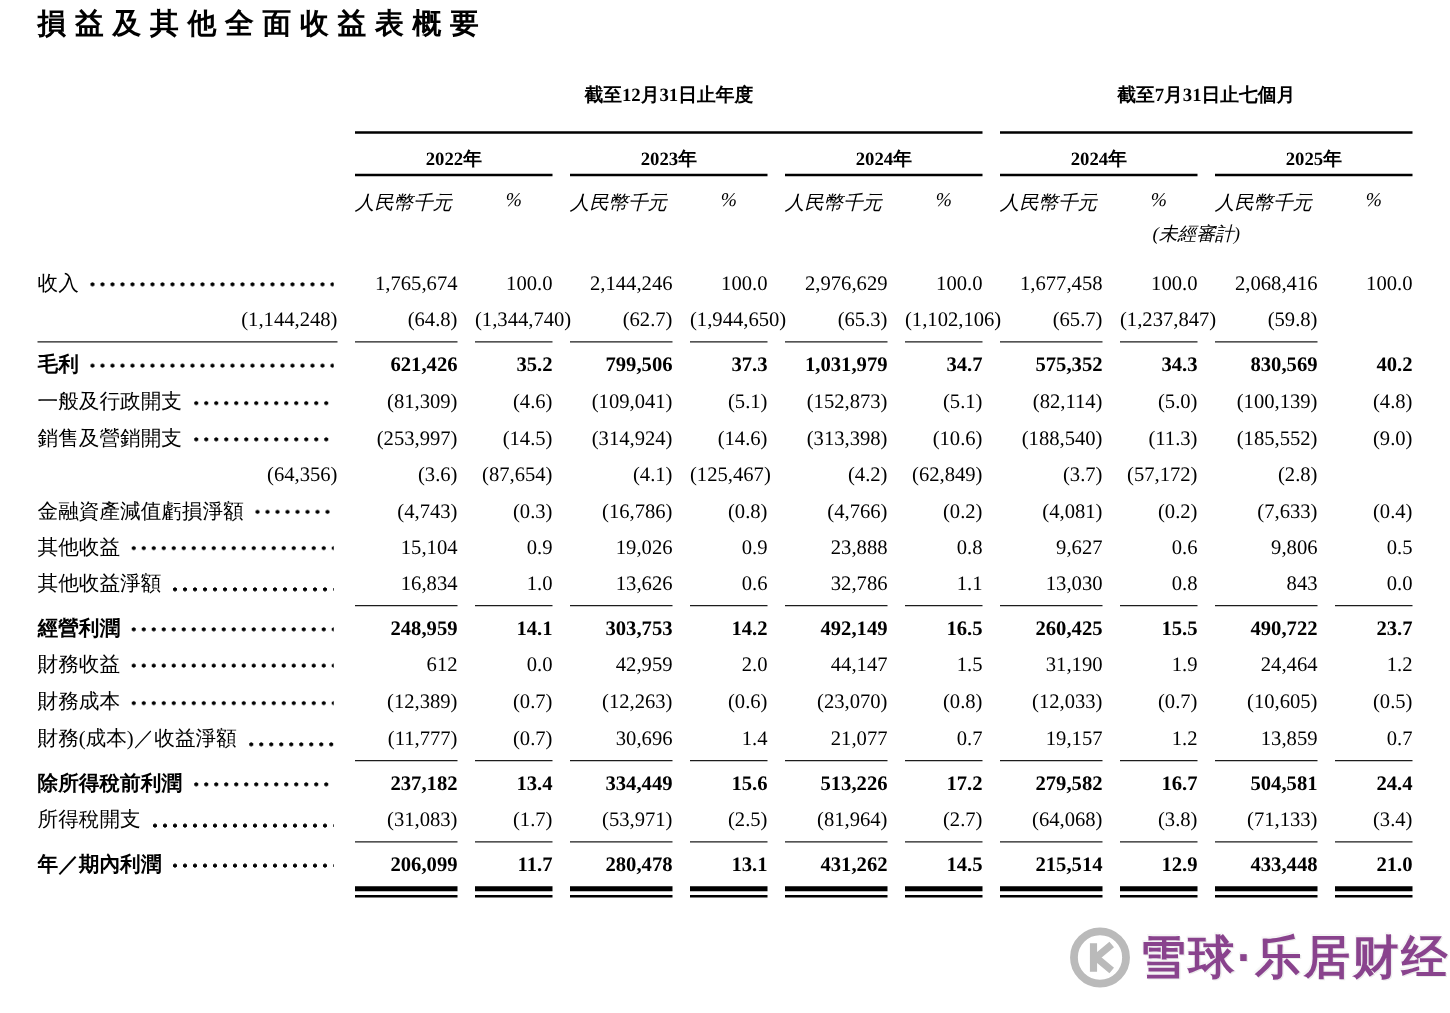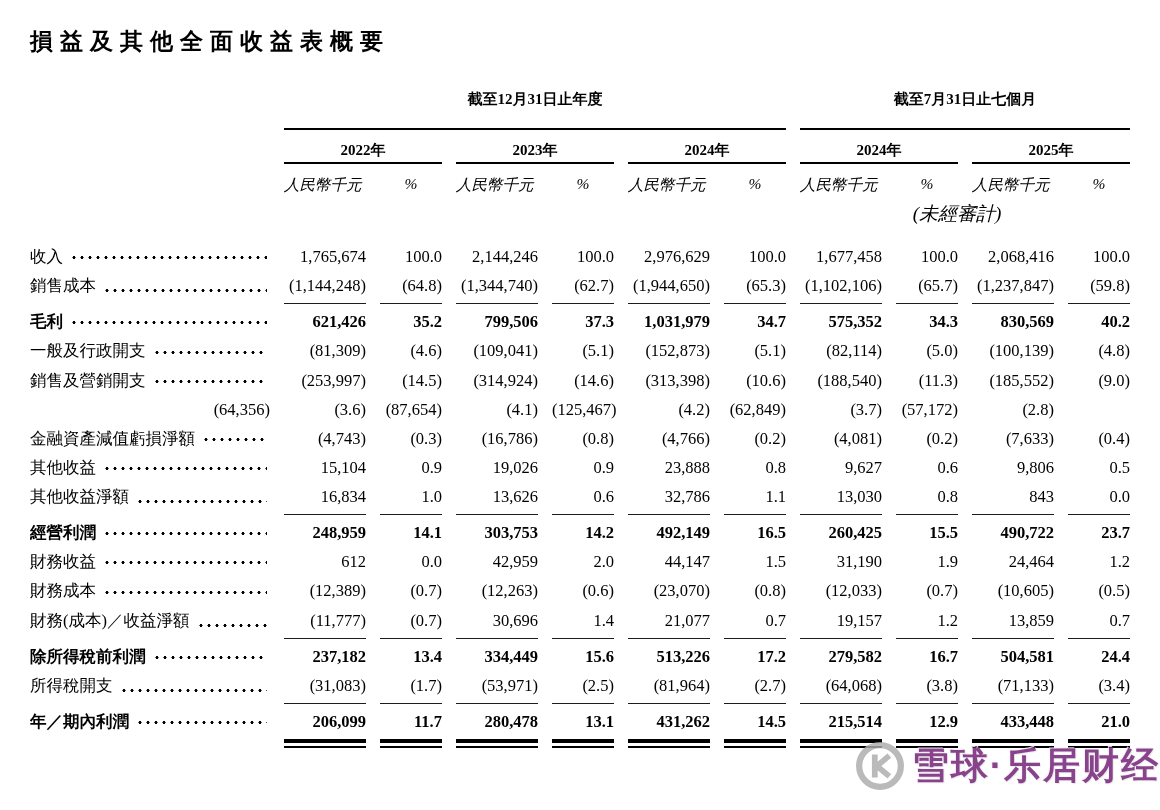--- a/index.html
+++ b/index.html
@@ -8,21 +8,21 @@
     width:1160px;height:810px;
     box-sizing:border-box;
     padding:0 30px;
     overflow:hidden;
     background:#fff;
     color:#000;
     font-family:"Liberation Serif","DejaVu Serif",serif;
   }
   .title{
     margin:0;
-    padding-top:26px;
+    padding-top:3px;
     font-size:23px;
     font-weight:700;
     letter-spacing:7px;
     white-space:nowrap;
   }
   
   .grid{
     display:grid;
     grid-template-columns:240px repeat(5,82px 62px);
     column-gap:14px;
@@ -58,21 +58,21 @@
     font-style:italic;
     font-size:15.5px;
     text-align:center;
     white-space:nowrap;
   }
   .hdr-note{margin-top:5px;}
   .note{
     grid-column:9 / span 2;
     text-align:center;
     font-style:italic;
-    font-size:19px;
+    font-size:15px;
     transform:translateX(-18px);
     white-space:nowrap;
   }
   
   .tbody{margin-top:15px;}
   .trow{align-items:stretch;}
   .cell{
     font-size:16.5px;
     line-height:1.22;
     padding:5px 0 4px;
@@ -173,24 +173,20 @@
           <div class="cell num">2,144,246</div>
           <div class="cell num">100.0</div>
           <div class="cell num">2,976,629</div>
           <div class="cell num">100.0</div>
           <div class="cell num">1,677,458</div>
           <div class="cell num">100.0</div>
           <div class="cell num">2,068,416</div>
           <div class="cell num">100.0</div>
         </div>
         <div class="grid trow ruled">
-          <div class="cell label">
-            <span>銷售成本</span>
-            <span class="leader"></span>
-          </div>
           <div class="cell num">(1,144,248)</div>
           <div class="cell num">(64.8)</div>
           <div class="cell num">(1,344,740)</div>
           <div class="cell num">(62.7)</div>
           <div class="cell num">(1,944,650)</div>
           <div class="cell num">(65.3)</div>
           <div class="cell num">(1,102,106)</div>
           <div class="cell num">(65.7)</div>
           <div class="cell num">(1,237,847)</div>
           <div class="cell num">(59.8)</div>

